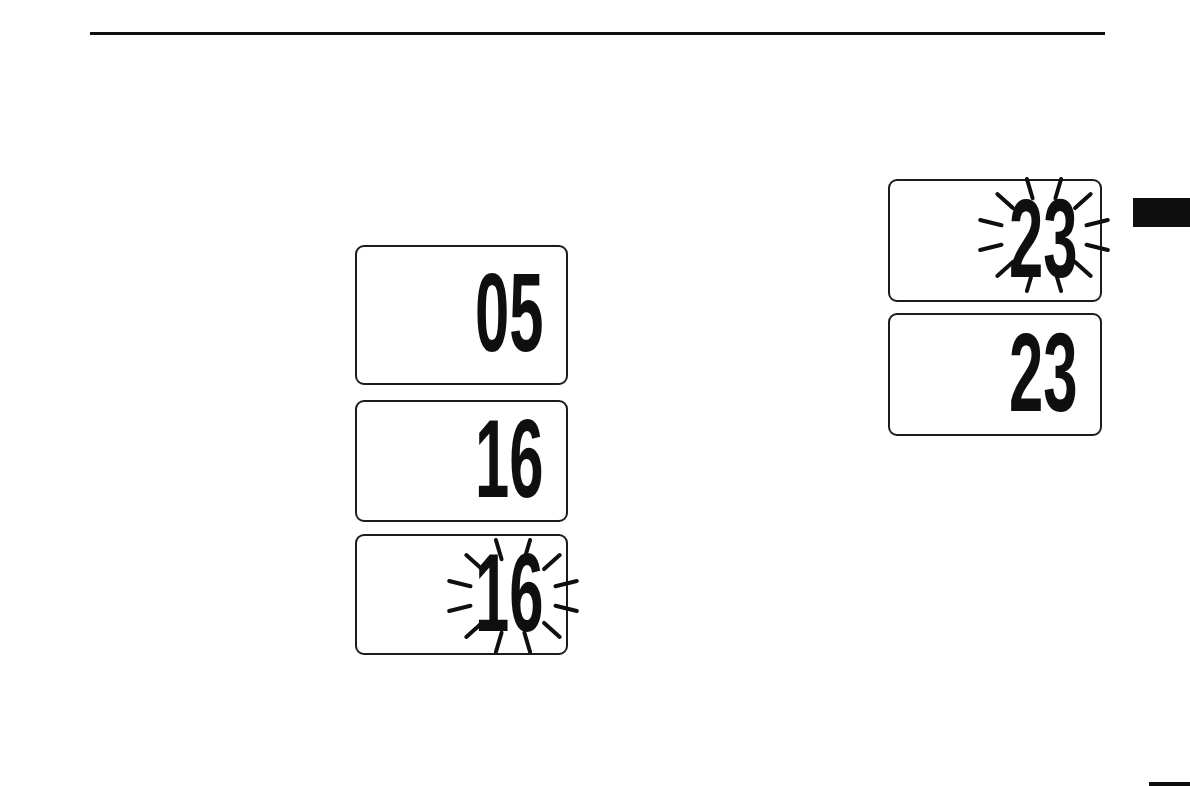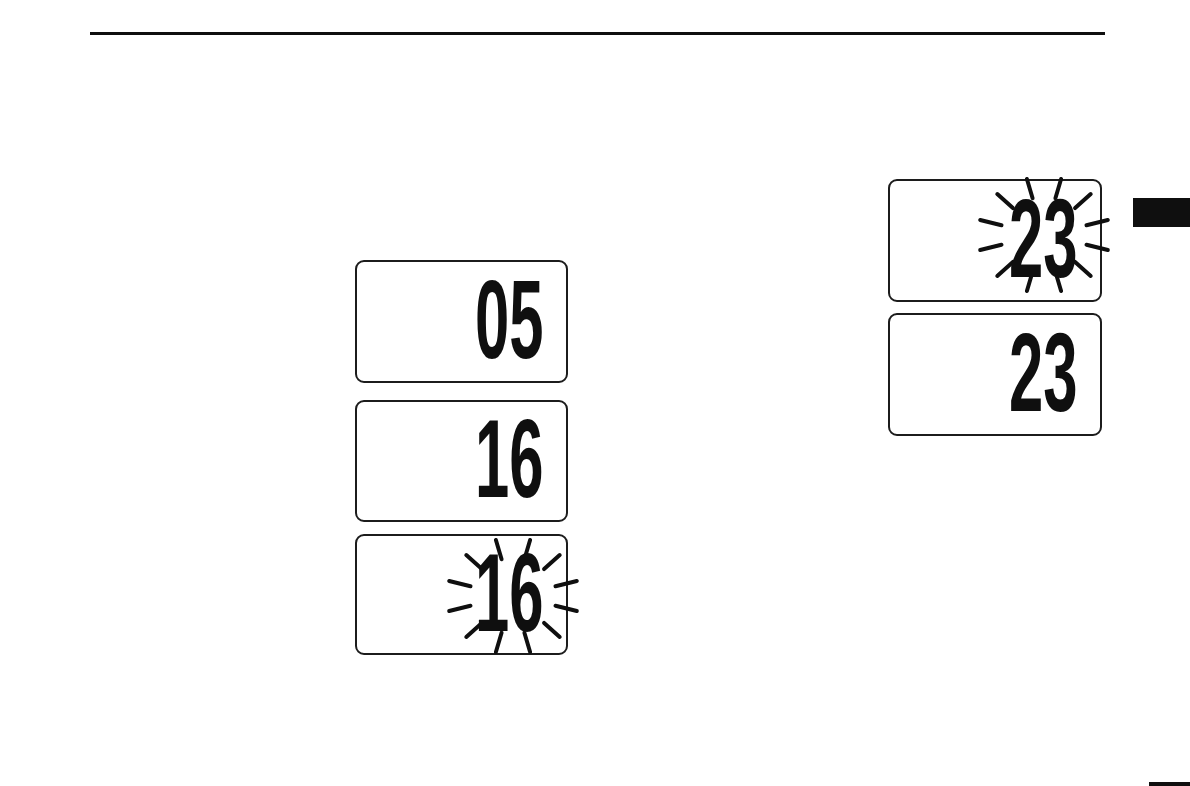--- a/index.html
+++ b/index.html
@@ -32,21 +32,21 @@
     width: 57px; height: 29px;
     background: var(--ink, #0f0f0f);
   }
   .lcd-box {
     position: absolute;
     box-sizing: border-box;
     background: #ffffff;
     border: 2px solid var(--border, #1c1c1c);
     border-radius: 9px;
   }
-  .box-05  { left: 355px; top: 260px; width: 213px; height: 123px; text-align: right; }
+  .box-05  { left: 355px; top: 245px; width: 213px; height: 140px; text-align: right; }
   .box-16  { left: 355px; top: 400px; width: 213px; height: 122px; }
   .box-16f { left: 355px; top: 534px; width: 213px; height: 121px; }
   .box-23f { left: 888px; top: 179px; width: 214px; height: 123px; }
   .box-23  { left: 888px; top: 313px; width: 214px; height: 123px; }
   .digits {
     position: absolute;
     right: 22px;
     top: calc(50% - 2px);
     transform: translateY(-50%) scaleX(0.55);
     transform-origin: 100% 50%;

